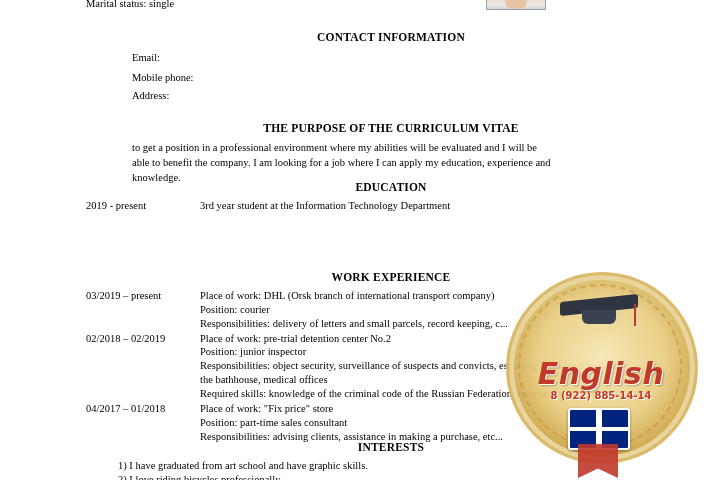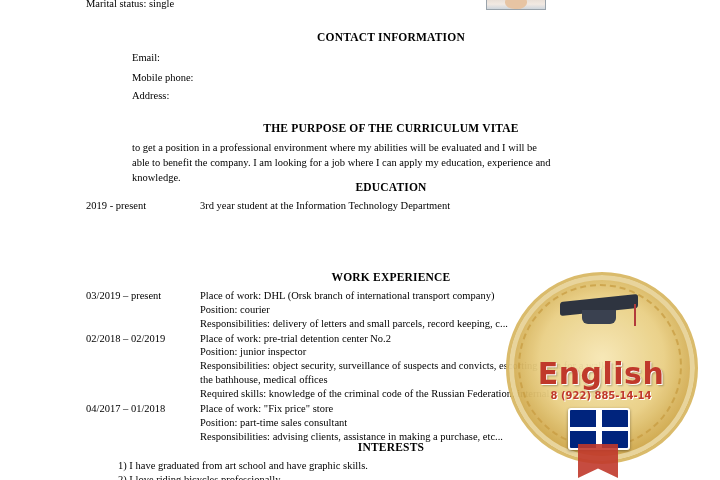--- a/index.html
+++ b/index.html
@@ -172,20 +172,21 @@
     left: 12px;
     top: 88px;
     width: 182px;
     text-align: center;
     font-family: "DejaVu Sans", sans-serif;
     font-weight: bold;
     font-size: 30px;
     color: #c0392b;
     text-shadow: 1px 1px 0 #ffffff, 2px 2px 2px rgba(0,0,0,0.25);
     letter-spacing: 0.5px;
+    font-style: italic;
   }
   .stamp .phone {
     position: absolute;
     left: 12px;
     top: 122px;
     width: 182px;
     text-align: center;
     font-family: "DejaVu Sans", sans-serif;
     font-weight: bold;
     font-size: 10px;

